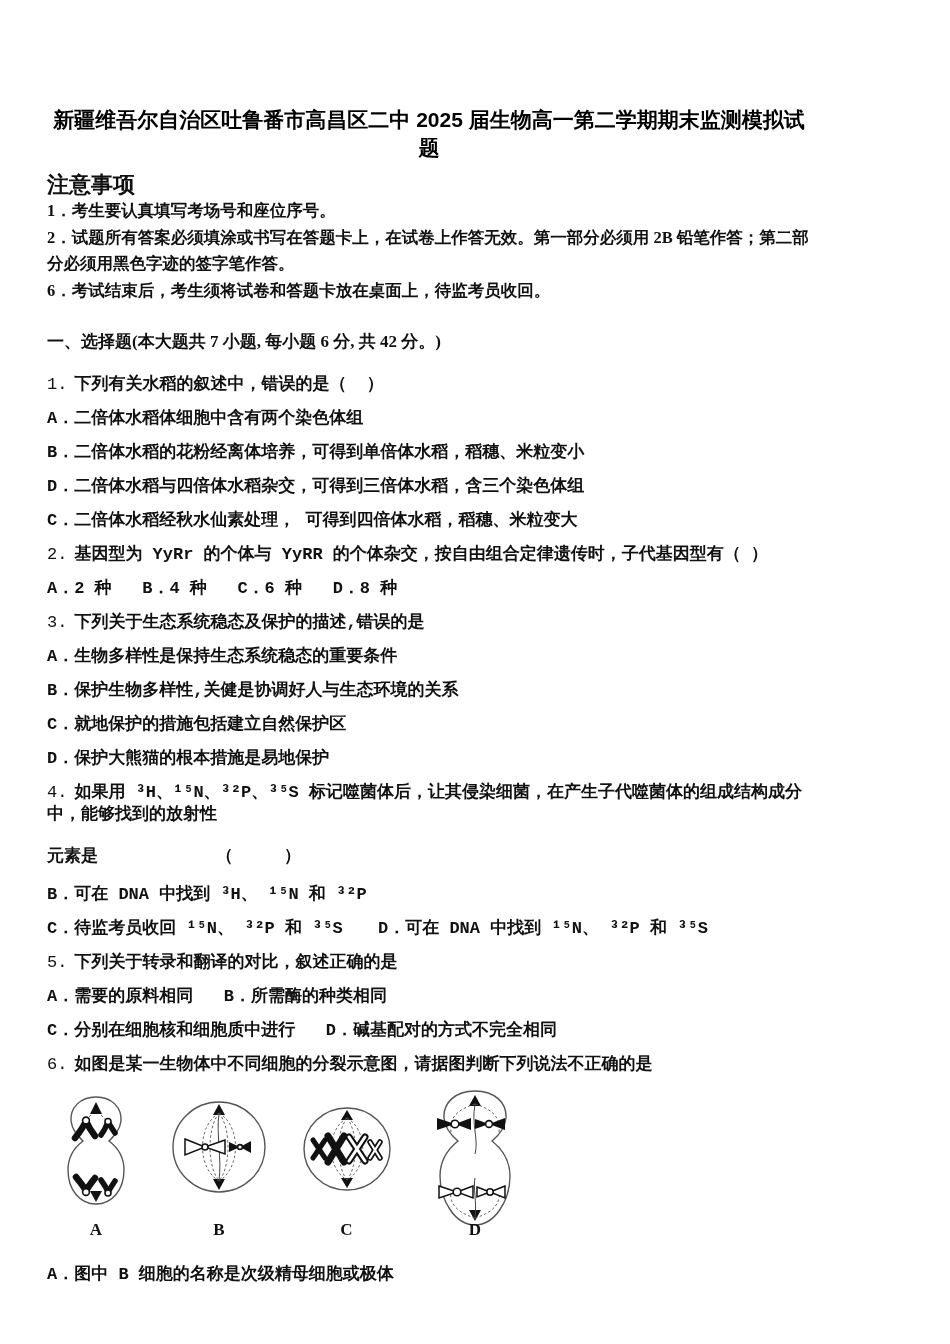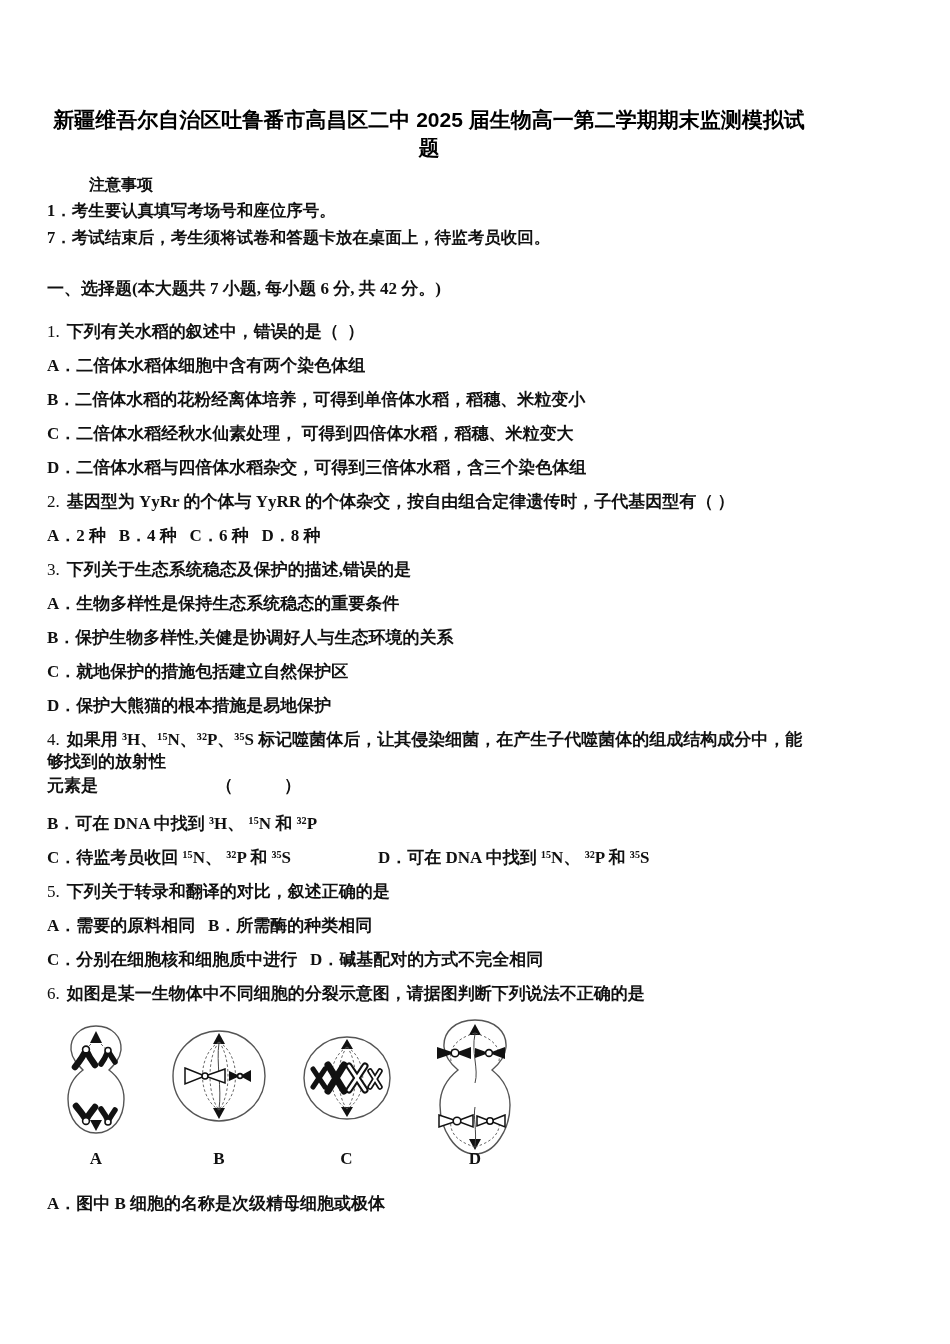--- a/index.html
+++ b/index.html
@@ -1,25 +1,25 @@
 <!DOCTYPE html>
 <html><head>
 <meta charset="utf-8">
 <style>
   html,body{margin:0;padding:0;background:#fff;}
   body{width:950px;height:1344px;overflow:hidden;color:#111;
        font-family:"Liberation Serif","DejaVu Serif",serif;}
   .page{box-sizing:border-box;width:859px;height:1344px;padding:106px 48px 0 47px;}
   .title{margin:0 0 10px 0;text-align:center;font-size:21px;font-weight:700;
          font-family:"Liberation Sans","DejaVu Sans",sans-serif;color:#000;}
-  .notice-heading{font-size:16px;font-weight:600;line-height:26px;margin-left:42px;}
+  .notice-heading{font-size:22px;font-weight:600;line-height:26px;}
   .notice-line{font-size:16.5px;font-weight:600;line-height:26.5px;white-space:pre-wrap;}
   .section-heading{margin-top:26px;margin-bottom:21px;font-size:17px;font-weight:600;
                    white-space:pre-wrap;}
-  .qline{font-size:17px;line-height:22px;margin-bottom:12px;font-weight:600;white-space:pre-wrap;}
+  .qline{font-size:17px;line-height:22px;margin-bottom:12px;font-weight:600;white-space:pre-wrap;font-family:Liberation Mono, monospace;}
   .qnum{font-weight:400;margin-right:7px;}
   .q4grid{display:grid;grid-template-columns:331px auto;}
   .bracket-gap{margin-left:118px;}
   .figure-row{display:flex;align-items:flex-start;margin:4px 0 22px 8px;}
   .fig-col{position:relative;height:152px;display:flex;justify-content:center;}
   .fig-col .fig-label{position:absolute;bottom:0;left:0;width:100%;text-align:center;
                       font-size:17px;font-weight:700;}
   .col-a{width:82px;margin-right:32px;}
   .col-b{width:100px;margin-right:30px;}
   .col-c{width:95px;margin-right:30px;}
@@ -41,41 +41,42 @@
 </head>
 <body>
 
 <div class="page">
 
   <h1 class="title">新疆维吾尔自治区吐鲁番市高昌区二中 2025 届生物高一第二学期期末监测模拟试题</h1>
 
   <div>
     <div class="notice-heading">注意事项</div>
     <div class="notice-line">1．考生要认真填写考场号和座位序号。</div>
-    <div class="notice-line">7．考试结束后，考生须将试卷和答题卡放在桌面上，待监考员收回。</div>
+    <div class="notice-line">2．试题所有答案必须填涂或书写在答题卡上，在试卷上作答无效。第一部分必须用 2B 铅笔作答；第二部分必须用黑色字迹的签字笔作答。</div>
+    <div class="notice-line">6．考试结束后，考生须将试卷和答题卡放在桌面上，待监考员收回。</div>
   </div>
 
   <div class="section-heading">一、选择题(本大题共 7 小题, 每小题 6 分, 共 42 分。)</div>
 
   <div class="qline"><span class="qnum">1.</span><span>下列有关水稻的叙述中，错误的是（  ）</span></div>
   <div class="qline">A．二倍体水稻体细胞中含有两个染色体组</div>
   <div class="qline">B．二倍体水稻的花粉经离体培养，可得到单倍体水稻，稻穗、米粒变小</div>
+  <div class="qline">D．二倍体水稻与四倍体水稻杂交，可得到三倍体水稻，含三个染色体组</div>
   <div class="qline">C．二倍体水稻经秋水仙素处理， 可得到四倍体水稻，稻穗、米粒变大</div>
-  <div class="qline">D．二倍体水稻与四倍体水稻杂交，可得到三倍体水稻，含三个染色体组</div>
 
   <div class="qline"><span class="qnum">2.</span><span>基因型为 YyRr 的个体与 YyRR 的个体杂交，按自由组合定律遗传时，子代基因型有（ ）</span></div>
   <div class="qline">A．2 种   B．4 种   C．6 种   D．8 种</div>
 
   <div class="qline"><span class="qnum">3.</span><span>下列关于生态系统稳态及保护的描述,错误的是</span></div>
   <div class="qline">A．生物多样性是保持生态系统稳态的重要条件</div>
   <div class="qline">B．保护生物多样性,关健是协调好人与生态环境的关系</div>
   <div class="qline">C．就地保护的措施包括建立自然保护区</div>
   <div class="qline">D．保护大熊猫的根本措施是易地保护</div>
 
-  <div class="qline" style="margin-bottom:2px;"><span class="qnum">4.</span><span>如果用 ³H、¹⁵N、³²P、³⁵S 标记噬菌体后，让其侵染细菌，在产生子代噬菌体的组成结构成分中，能够找到的放射性</span></div>
+  <div class="qline" style="margin-bottom:20px;"><span class="qnum">4.</span><span>如果用 ³H、¹⁵N、³²P、³⁵S 标记噬菌体后，让其侵染细菌，在产生子代噬菌体的组成结构成分中，能够找到的放射性</span></div>
   <div class="qline" style="margin-bottom:16px;"><span>元素是</span><span class="bracket-gap">（　　　）</span></div>
   <div class="q4grid">
     <div class="qline">B．可在 DNA 中找到 ³H、 ¹⁵N 和 ³²P</div>
   </div>
   <div class="q4grid">
     <div class="qline">C．待监考员收回 ¹⁵N、 ³²P 和 ³⁵S</div>
     <div class="qline">D．可在 DNA 中找到 ¹⁵N、 ³²P 和 ³⁵S</div>
   </div>
 
   <div class="qline"><span class="qnum">5.</span><span>下列关于转录和翻译的对比，叙述正确的是</span></div>

